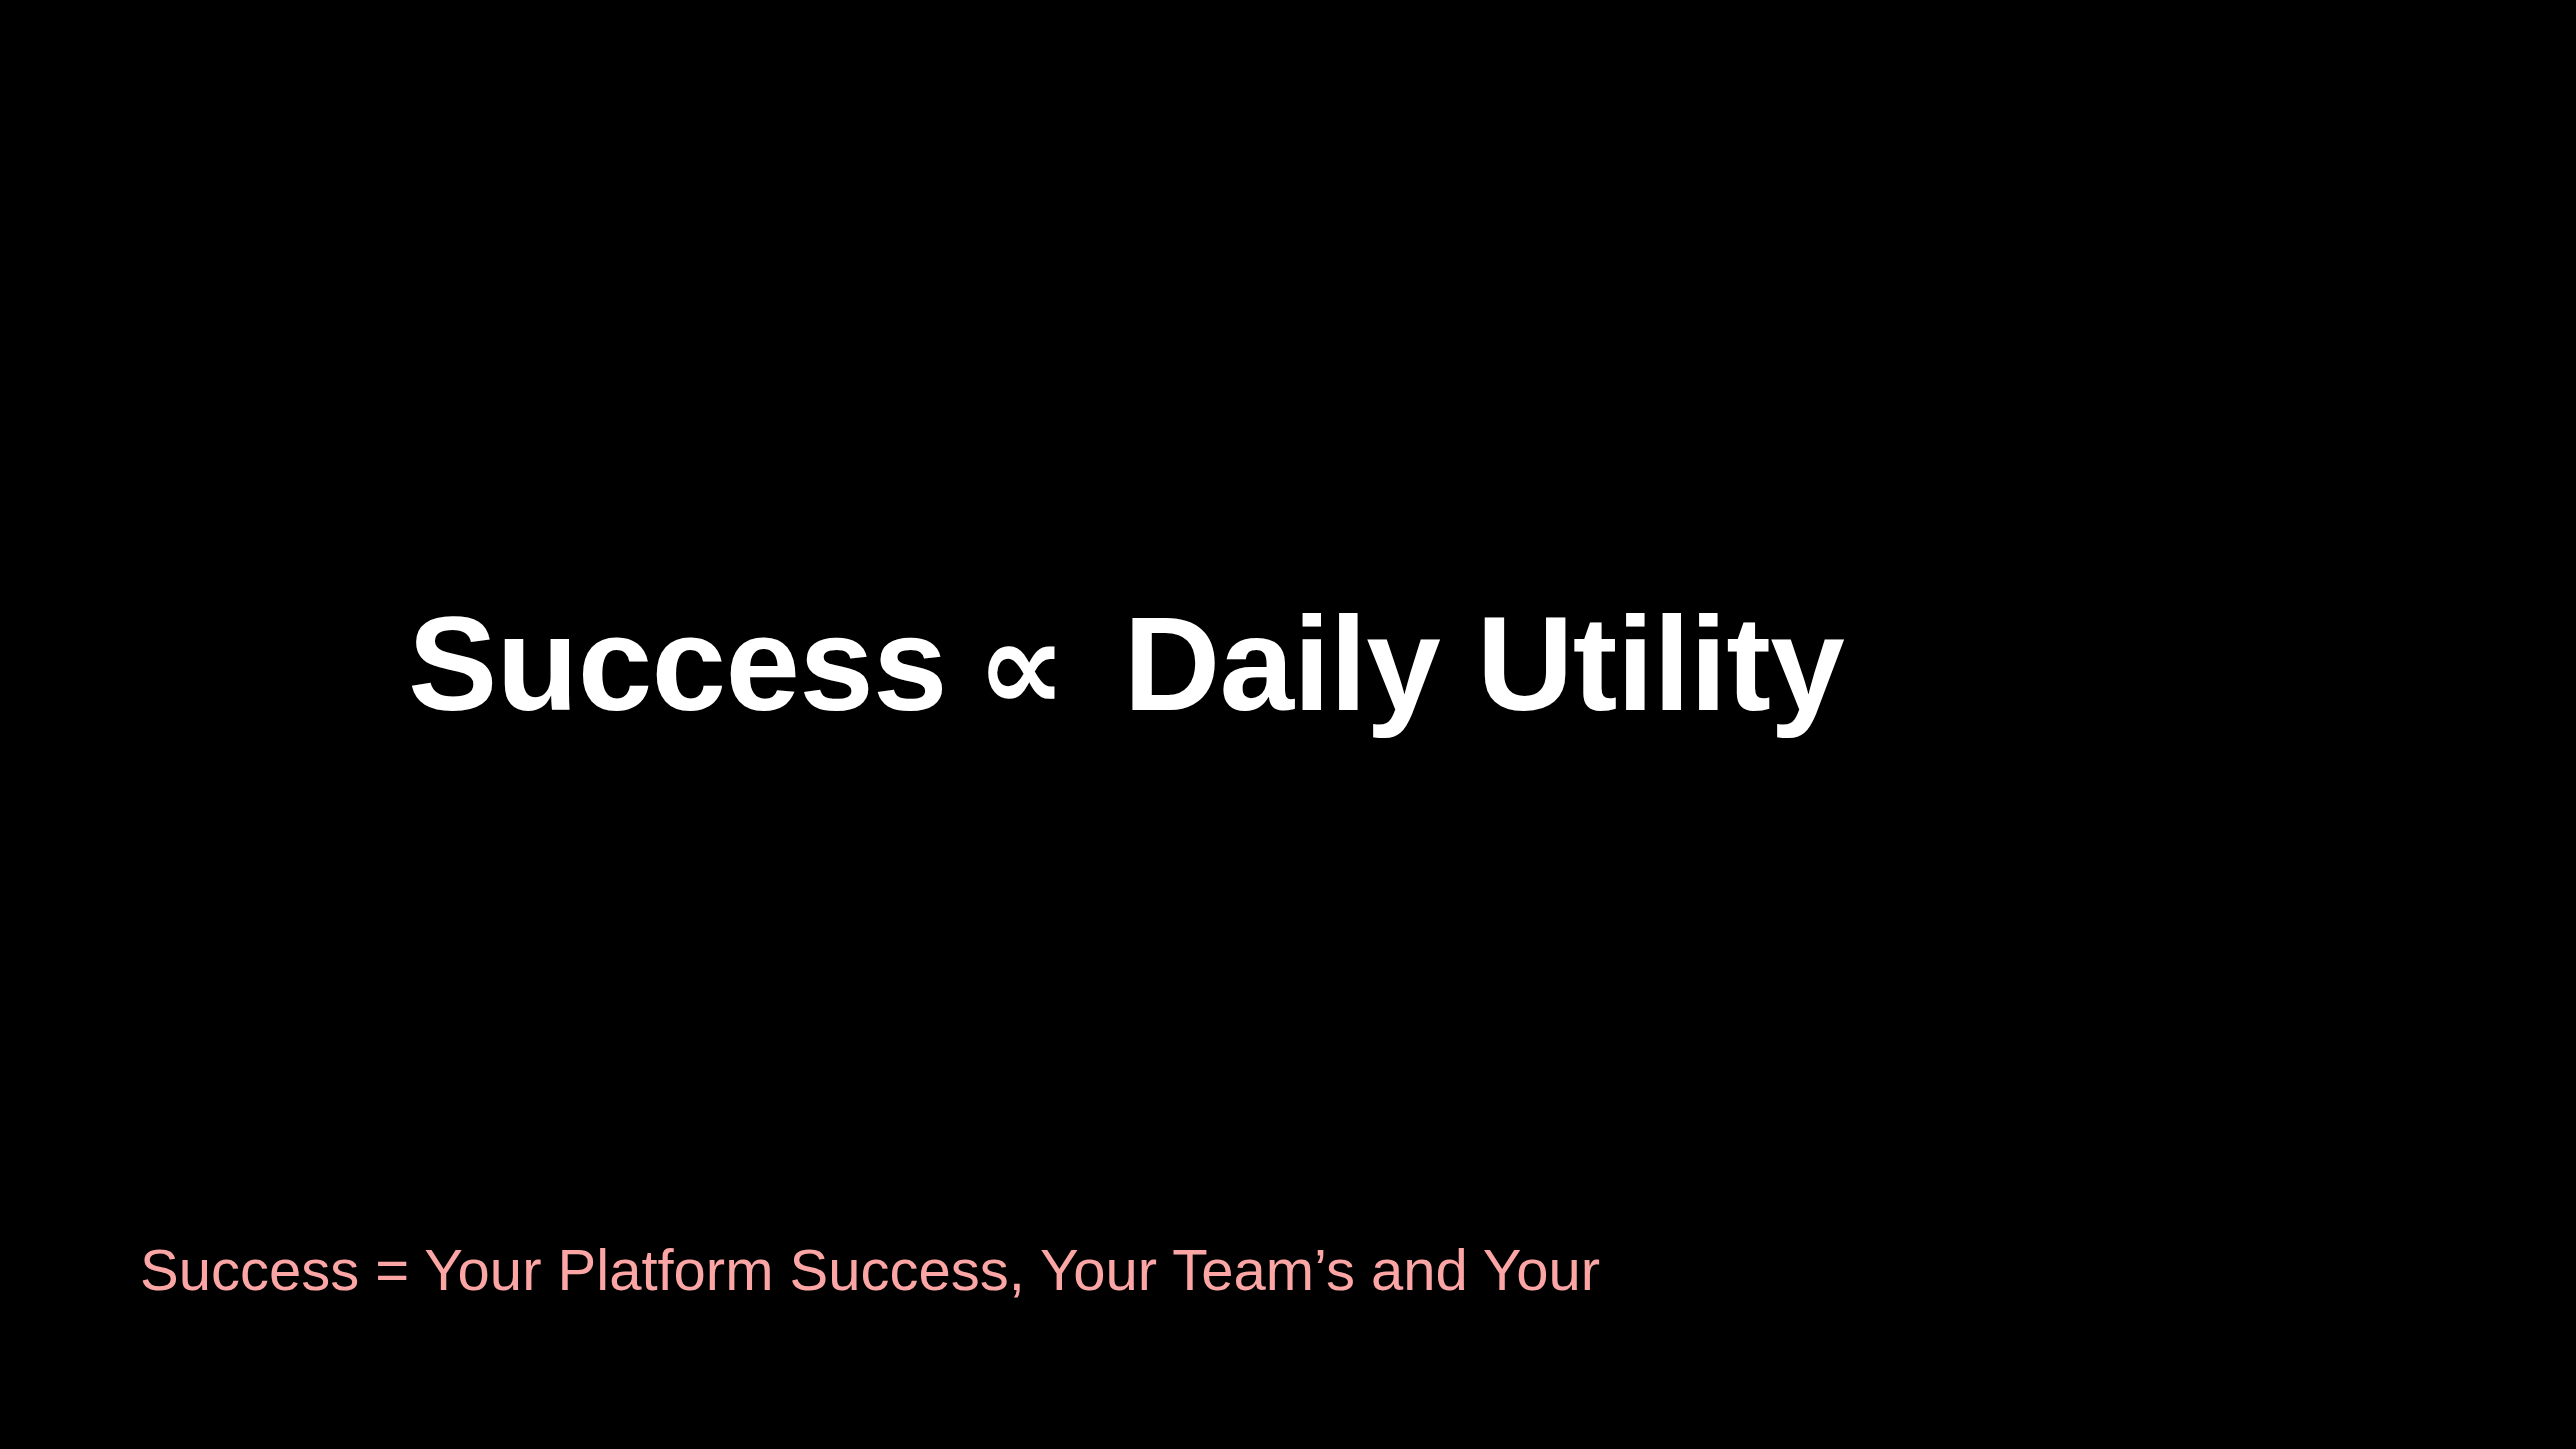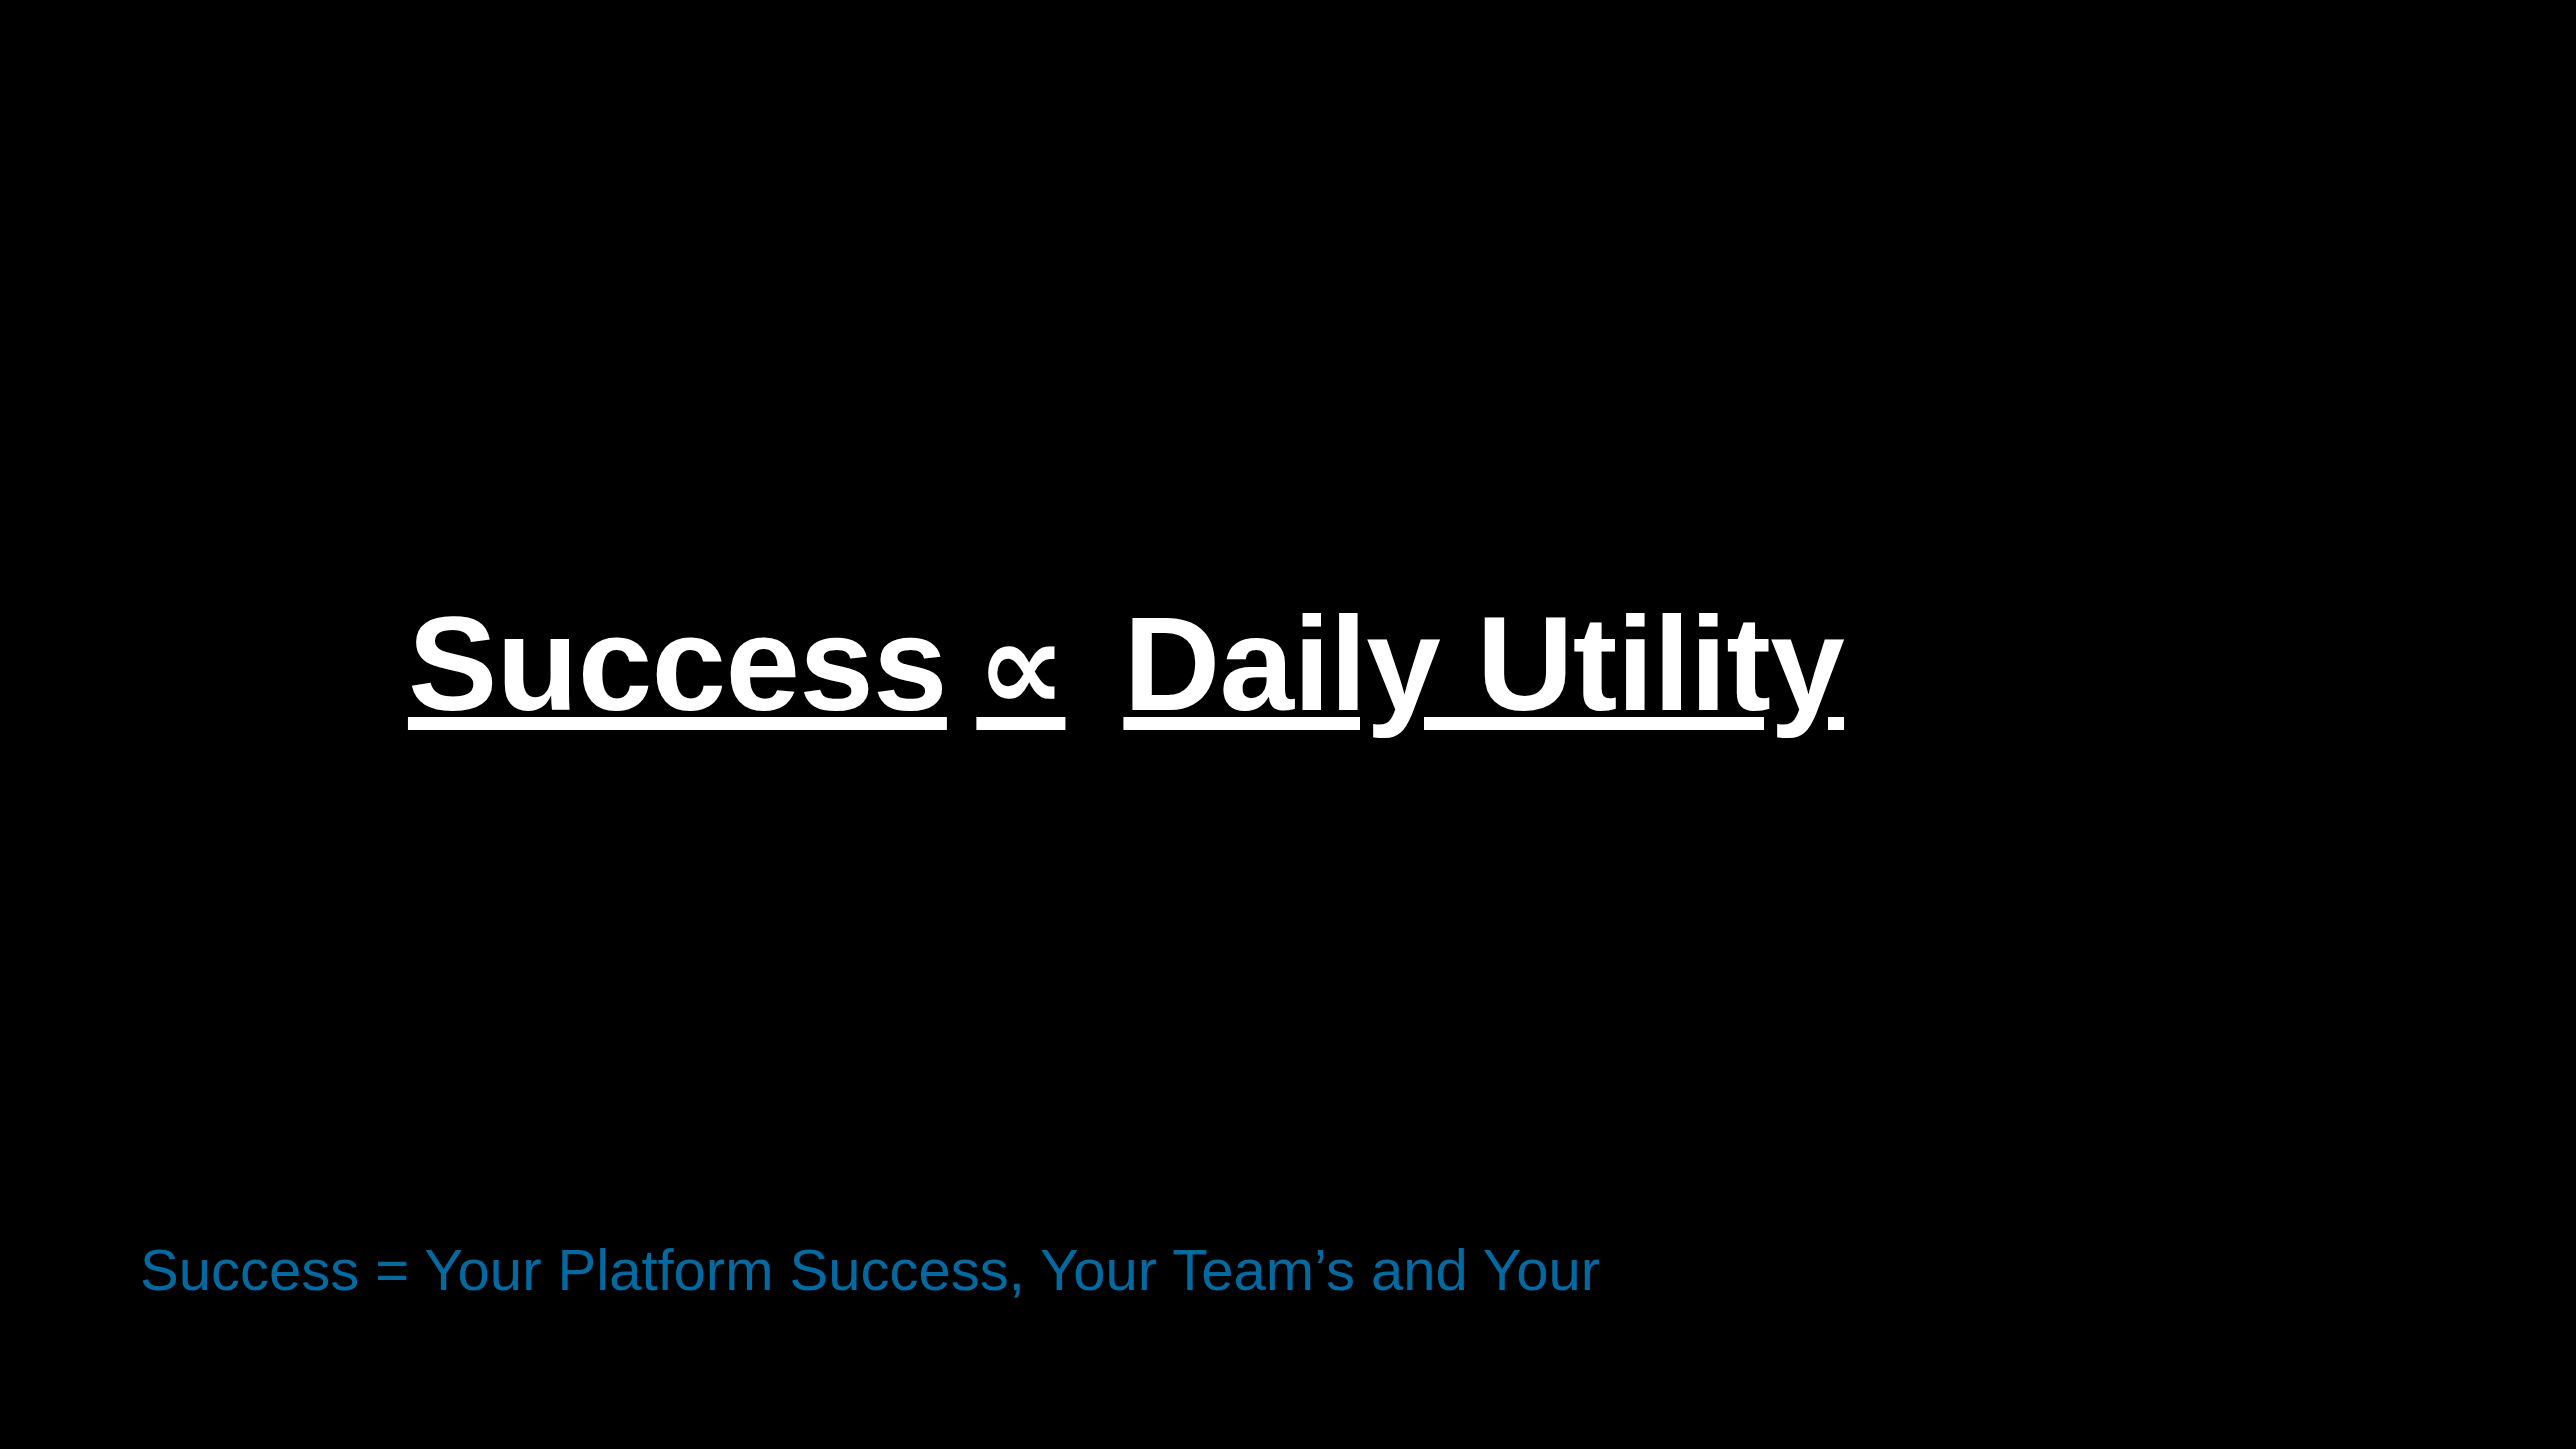--- a/index.html
+++ b/index.html
@@ -28,21 +28,20 @@
   .headline-wrap{
     position:absolute;
     left:0;
     top:577px;
     width:2252px;
     height:174px;
     display:flex;
     align-items:center;
     justify-content:center;
     pointer-events:none;
-    text-decoration:underline;
   }
   .headline{
     font-size:134px;
     font-weight:700;
     line-height:1.05;
     letter-spacing:-0.7px;
     color:#ffffff;
     white-space:pre;
     text-align:center;
   }
@@ -59,21 +58,21 @@
   
   .caption{
     position:absolute;
     left:140px;
     top:1238px;
     max-width:2281px;
     font-size:58px;
     font-weight:400;
     line-height:1.1;
     letter-spacing:0px;
-    color:#0369a1;
+    color:#fca5a5;
     white-space:nowrap;
   }
 </style>
 </head>
 <body style="background: rgb(0, 0, 0); color: rgb(255, 255, 255);">
 
 <div class="slide">
 
   <div class="headline-wrap">
     <h1 class="headline"><span class="term">Success</span><span class="gap-sm"></span><span class="prop-symbol">∝</span><span class="gap-lg"></span><span class="term">Daily Utility</span></h1>

